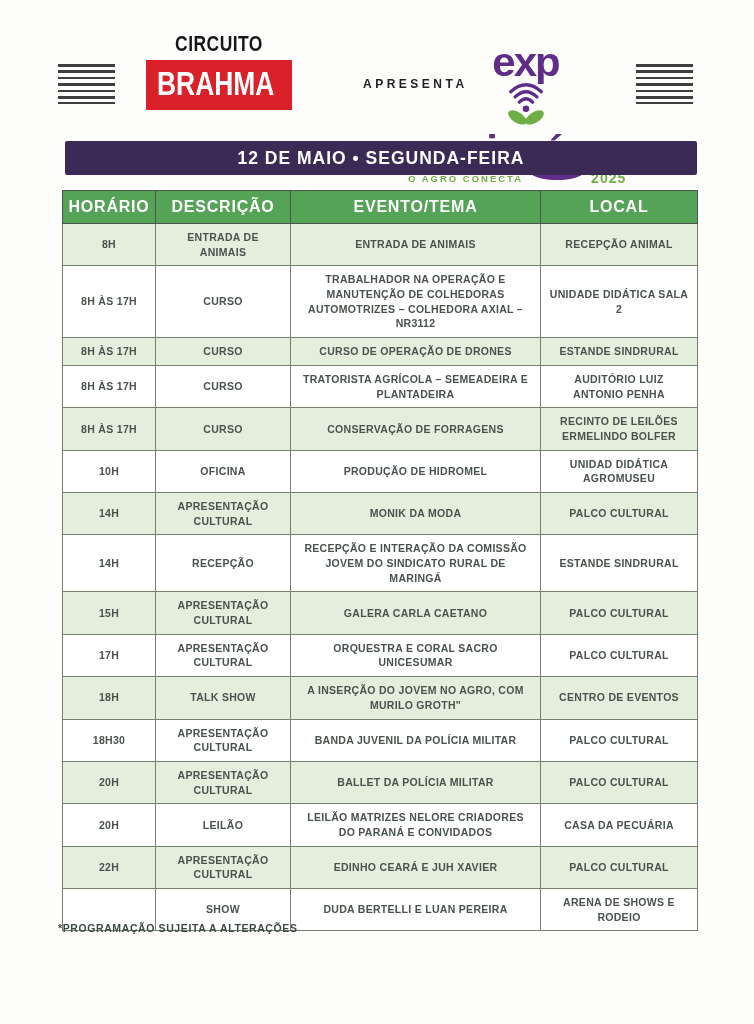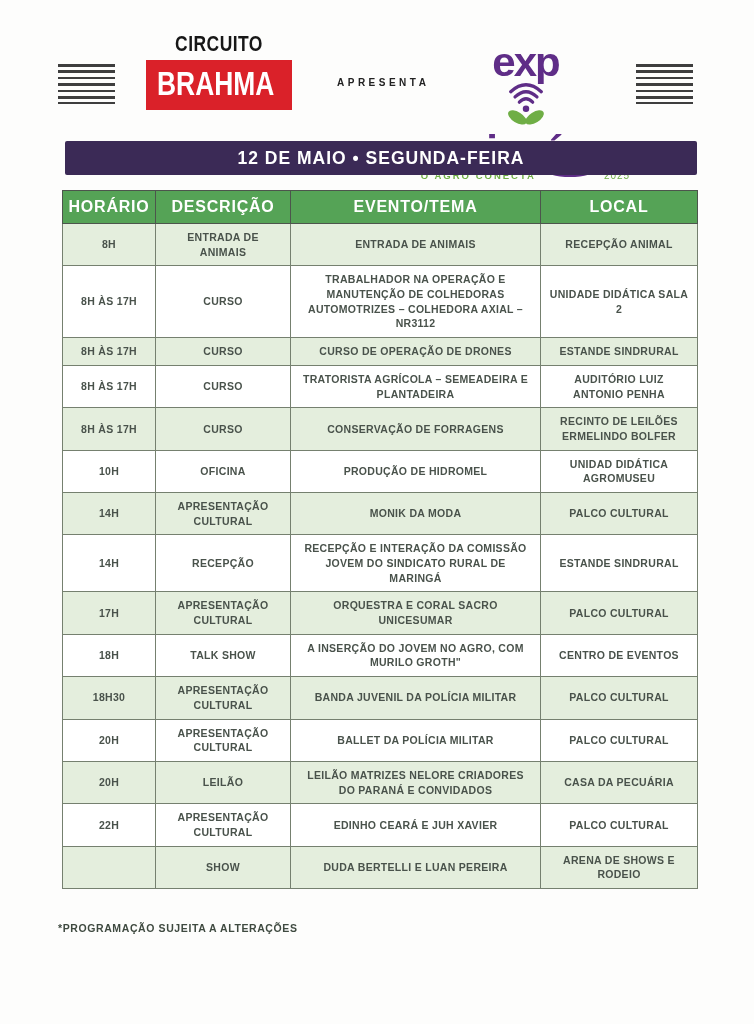--- a/index.html
+++ b/index.html
@@ -25,41 +25,41 @@
     transform:scale(0.92,1.15); transform-origin:center;
   }
   .brahma-box {
     margin-top:5px; background:#da2129; color:#ffffff;
     font-size:30px; font-weight:bold; letter-spacing:0px;
     padding:7px 8px 9px 2px;
   }
   .brahma-box span { display:inline-block; transform:scale(0.88,1.12); }
 
   .apresenta {
-    position:absolute; left:337px; top:77px;
-    font-size:10px; font-weight:bold; color:#222; letter-spacing:3.5px;
+    position:absolute; left:363px; top:77px;
+    font-size:12px; font-weight:bold; color:#222; letter-spacing:3.5px;
   }
 
   .expo-logo { position:absolute; left:408px; top:42px; width:235px; }
   .expo-word { display:flex; align-items:center; justify-content:center;flex-direction:column; }
   .expo-text {
     font-size:42px; font-weight:bold; color:#5f2d87;
     letter-spacing:-2px; line-height:1; transform:scaleY(0.95);
   }
   .expo-icon { width:42px; height:46px; margin:0 1px; position:relative; top:-1px; }
   .expo-tagline-row {
-    display:flex; align-items:center; justify-content:center; gap:8px; margin-top:-2px;
+    display:flex; align-items:center; gap:8px; margin-top:-2px;
   }
   .expo-tagline { font-size:9.5px; font-weight:bold; color:#6fae45; letter-spacing:2px; }
   .g-swoosh {
     width:52px; height:9px;
     border-bottom:5px solid #5f2d87; border-radius:0 0 60% 60%/0 0 100% 100%;
     position:relative; top:-3px;
   }
-  .expo-year { font-size:10px; font-weight:normal; color:#6fae45; letter-spacing:1px; }
+  .expo-year { font-size:14px; font-weight:bold; color:#6fae45; letter-spacing:1px; }
 
   
   .banner {
     position:absolute; left:65px; top:141px; width:632px; height:34px;
     background:#3b2a56; border-radius:2px;
     display:flex; align-items:center; justify-content:center;
     color:#ffffff; font-size:17.5px; font-weight:bold; letter-spacing:1px;
   }
 
   
@@ -190,20 +190,26 @@
           <td>MONIK DA MODA</td>
           <td>PALCO CULTURAL</td>
         </tr>
         <tr>
           <td>14H</td>
           <td>RECEPÇÃO</td>
           <td>RECEPÇÃO E INTERAÇÃO DA COMISSÃO JOVEM DO SINDICATO RURAL DE MARINGÁ</td>
           <td>ESTANDE SINDRURAL</td>
         </tr>
         <tr>
+          <td>15H</td>
+          <td>APRESENTAÇÃO CULTURAL</td>
+          <td>GALERA CARLA CAETANO</td>
+          <td>PALCO CULTURAL</td>
+        </tr>
+        <tr>
           <td>17H</td>
           <td>APRESENTAÇÃO CULTURAL</td>
           <td>ORQUESTRA E CORAL SACRO UNICESUMAR</td>
           <td>PALCO CULTURAL</td>
         </tr>
         <tr>
           <td>18H</td>
           <td>TALK SHOW</td>
           <td>A INSERÇÃO DO JOVEM NO AGRO, COM MURILO GROTH"</td>
           <td>CENTRO DE EVENTOS</td>

